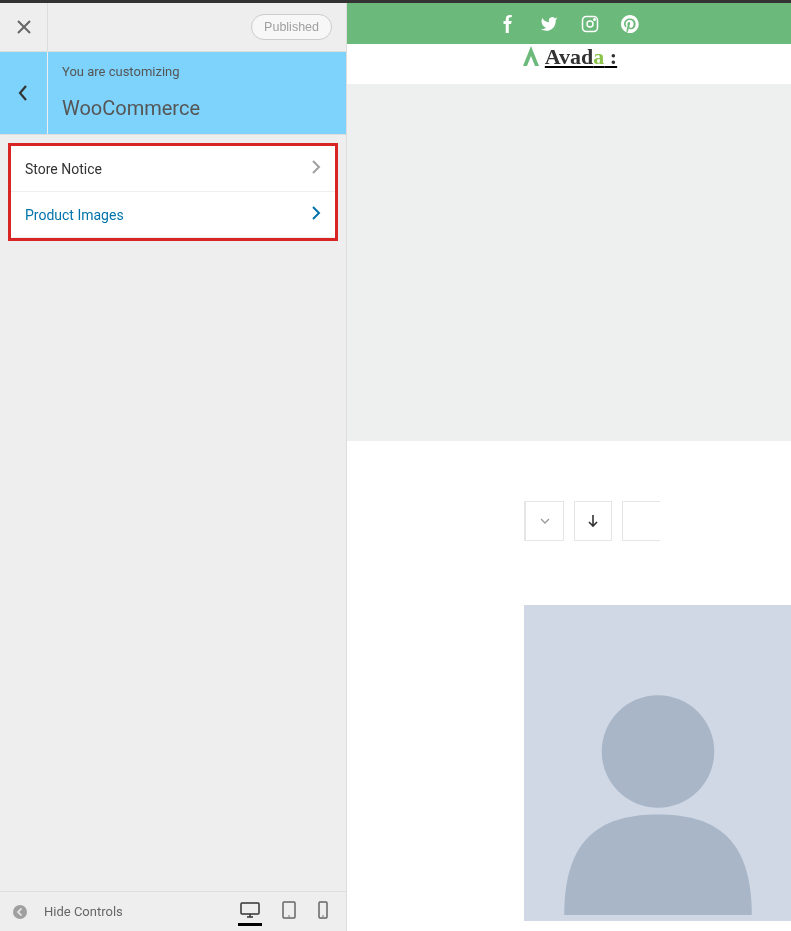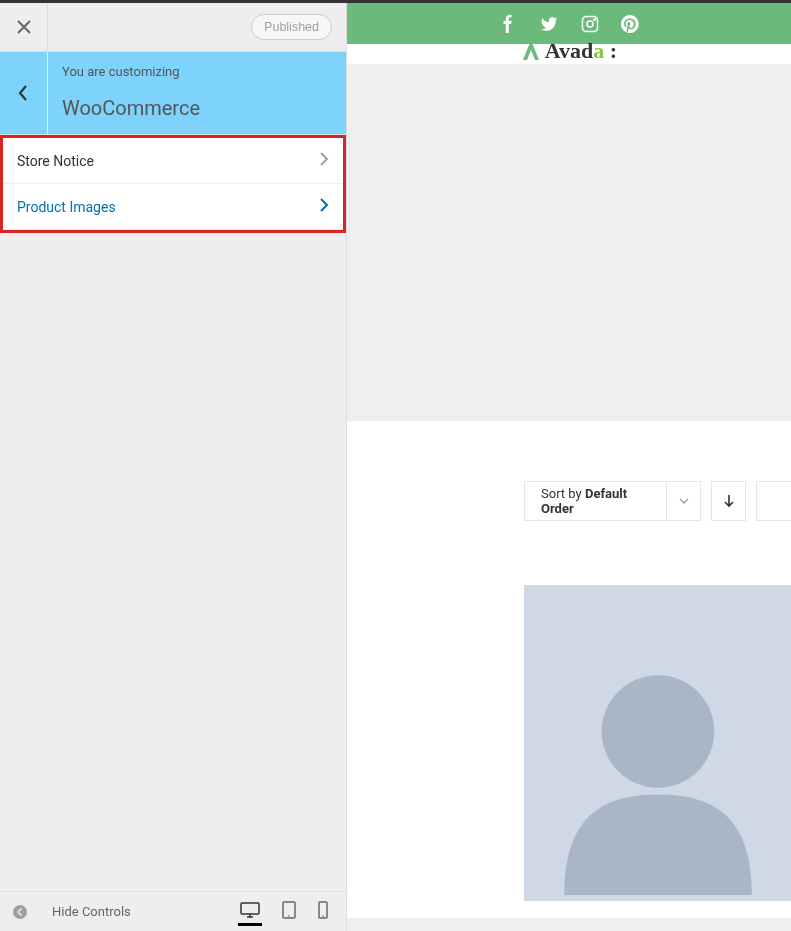--- a/index.html
+++ b/index.html
@@ -12,40 +12,40 @@
 .close-cell { width: 48px; display: flex; align-items: center; justify-content: center; background: #eeeeee; border-right: 1px solid #ddd; border-bottom: 1px solid #ddd; }
 .pub-cell { flex: 1; display: flex; align-items: center; justify-content: flex-end; padding-right: 14px; border-bottom: 1px solid #ddd; background: #eeeeee; }
 .published-btn { color: #a0a0a0; background: #f7f7f7; border: 1px solid #ccc; border-radius: 13px; padding: 5px 12px; font-size: 12.5px; cursor: default; }
 
 .ctx-row { display: flex; background: #7dd3fc; border-bottom: 1px solid #ddd; }
 .back-cell { width: 48px; display: flex; align-items: center; justify-content: center; cursor: pointer; border-right: 1px solid #eee; }
 .ctx-text { flex: 1; padding: 12px 14px 14px; }
 .ctx-small { font-size: 13px; color: #555; }
 .ctx-title { font-size: 20px; color: #555; font-weight: 400; margin-top: 17px; }
 
-.highlight-box { border: 3px solid #d92424; margin: 0; }
+.highlight-box { border: 3px solid #d92424; margin: 8px; }
 .menu-list { background: #fff; }
 .menu-item { display: flex; align-items: center; justify-content: space-between; padding: 13px 14px; border-bottom: 1px solid #eee; color: #333; font-size: 14px; cursor: pointer; }
 .menu-item.active { color: #0073aa; justify-content: space-between; }
 .menu-item.active .chev svg { stroke: #0073aa; }
 .chev svg { stroke: #a0a0a0; }
 
 .sidebar-fill { flex: 1; }
 
 .footer { height: 40px; border-top: 1px solid #ddd; background: #eeeeee; display: flex; align-items: center; justify-content: space-between; padding: 0 12px; }
-.hide-controls { display: flex; align-items: center; gap: 24px; font-size: 13px; color: #666; cursor: pointer; }
+.hide-controls { display: flex; align-items: center; gap: 16px; font-size: 13px; color: #666; cursor: pointer; }
 .devices { display: flex; gap: 18px; align-items: center; padding-right: 4px; }
 .dev-btn { cursor: pointer; padding: 4px 2px; }
 .dev-btn.active { border-bottom: 3px solid #000; padding-bottom: 1px; }
 
 
 .preview { flex: 1; background: #eef0f0; position: relative; overflow: hidden; }
 .green-bar { background: #6cb97c; height: 41px; display: flex; align-items: center; justify-content: center; gap: 22px; }
 .social-icon { color: #fff; display: flex; }
-.logo-row { background: #fff; height: 20px; display: flex; align-items: flex-end; justify-content: center; }
+.logo-row { background: #fff; height: 40px; display: flex; align-items: flex-start; justify-content: center; text-decoration: underline; }
 .logo { display: flex; align-items: center; gap: 4px; }
 .logo-text { font-family: Georgia, serif; font-size: 22px; font-weight: 600; color: #333; }
 .logo-text .a2 { color: #8bc34a; }
 .logo-text .colon { color: #333; }
 
 .hero { background: #eef0f0; height: 357px; }
 
 .catalog { background: #fff; padding: 60px 0 0 177px; height: 497px; }
 .sort-row { display: flex; gap: 10px; margin-bottom: 64px; }
 .sort-box { border: 1px solid #e5e5e5; height: 40px; display: flex; align-items: center; }
@@ -169,21 +169,20 @@
           </svg>
         <span class="logo-text"><span>Avad</span><span class="a2">a</span><span class="colon"> :</span></span>
       </div>
     </div>
 
     <div class="hero"></div>
 
     <div class="catalog">
       <div class="sort-row">
         <div class="sort-box">
-          <span class="sort-main"><span>Sort by </span><b>Default Order</b></span>
           <span class="sort-caret">
               <svg width="10" height="6" viewBox="0 0 10 6">
                 <path d="M1 1 L5 5 L9 1" stroke="#999" stroke-width="1.3" fill="none"></path>
               </svg>
             </span>
         </div>
         <div class="sort-box sort-dir">
           <svg width="12" height="14" viewBox="0 0 12 14">
               <path d="M6 1 L6 12 M2 8 L6 12 L10 8" stroke="#333" stroke-width="1.6" fill="none"></path>
             </svg>

